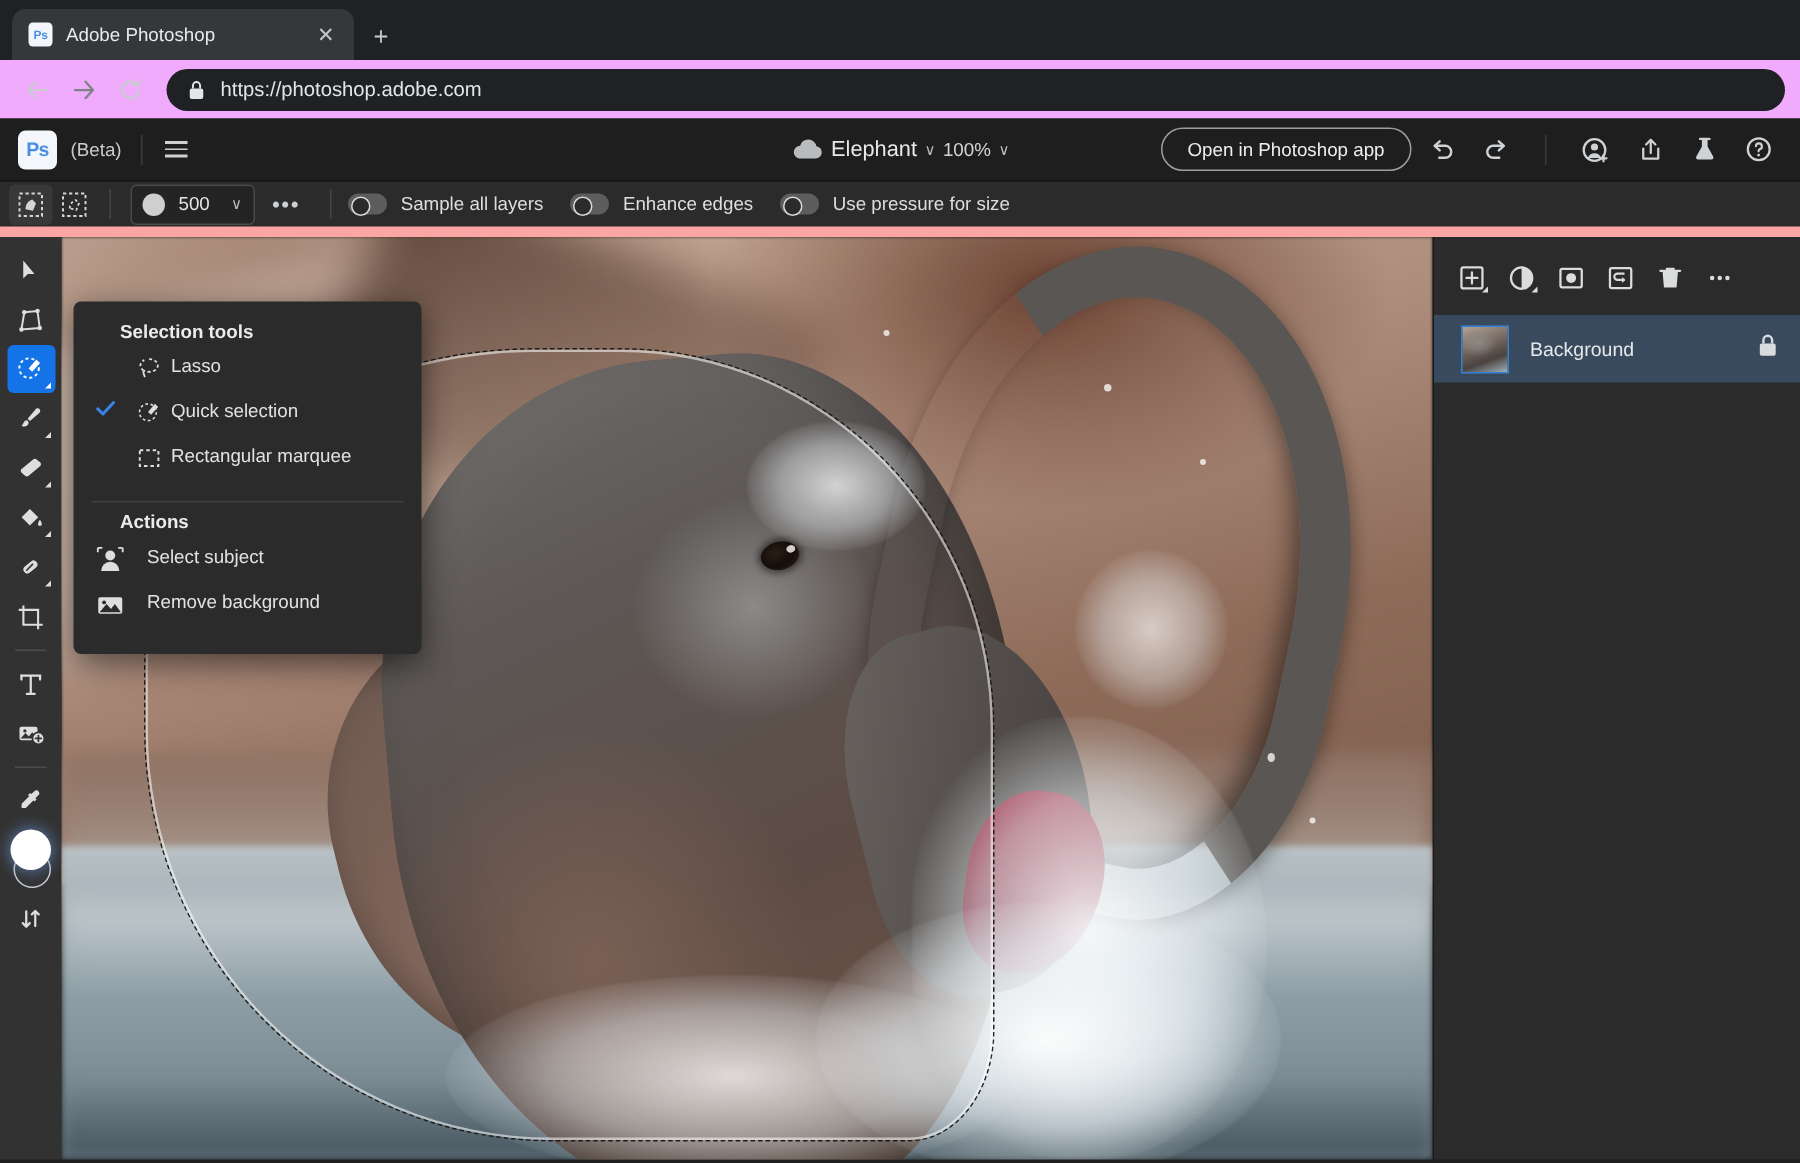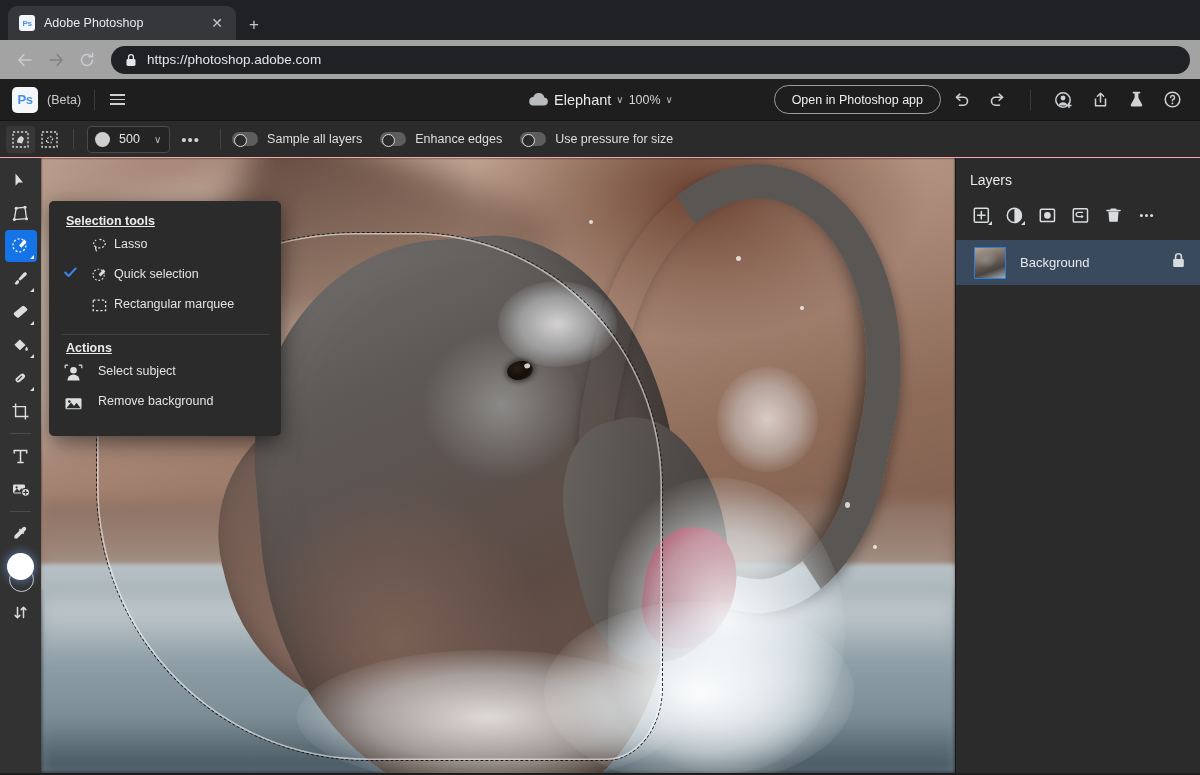--- a/index.html
+++ b/index.html
@@ -30,21 +30,21 @@
   }
   .tab-favicon span { font-size: 8px; font-weight: bold; color: #4a8fe0; letter-spacing: -0.3px; }
   .tab-title {
     flex: 1; color: #e8eaed; font-size: 12.5px;
     white-space: nowrap; overflow: hidden; text-overflow: ellipsis;
   }
   .tab-close { color: #c4c7ca; font-size: 14px; line-height: 1; padding: 2px 3px; cursor: default; }
   .new-tab { color: #c4c7ca; font-size: 17px; padding: 0 13px 7px 13px; line-height: 1; }
 
   .browser-urlbar {
-    height: 39px; background: #a3a3a3;
+    height: 39px; background: #f0abfc;
     display: flex; align-items: center; gap: 1px; padding: 0 10px;
   }
   .nav-btn {
     width: 30px; height: 30px; display: flex; align-items: center;
     justify-content: center; color: #c9ccd0; flex: none;
   }
   .nav-btn.fwd { color: #7e8286; }
   .omnibox {
     flex: 1; height: 28px; background: #202124; border-radius: 14px;
     display: flex; align-items: center; gap: 10px;
@@ -88,21 +88,21 @@
   }
   .icon-btn {
     width: 32px; height: 30px; display: flex; align-items: center;
     justify-content: center; color: #cfd2d5;
   }
 
   
   .options-bar {
     height: 37px; background: #2b2b2b;
     display: flex; align-items: center; padding: 0 10px 0 6px;
-    border-bottom: 1px solid #fca5a5;
+    border-bottom: 7px solid #fca5a5;
   }
   .opt-sep { width: 1px; height: 20px; background: #444; margin: 0 9px; }
   .sq-btn {
     width: 29px; height: 27px; border-radius: 4px;
     display: flex; align-items: center; justify-content: center;
     color: #d3d6d9;
   }
   .sq-btn.on { background: #383838; }
   .brush-box {
     height: 27px; background: #242424; border: 1px solid #4a4a4a;
@@ -276,22 +276,21 @@
 
   
   .ctx-menu {
     position: absolute; left: 8px; top: 43px; width: 232px;
     background: #2b2b2b; border-radius: 5px;
     box-shadow: 0 6px 22px rgba(0,0,0,0.58);
     padding: 10px 0 12px 0; z-index: 40;
   }
   .ctx-title {
     color: #e9ebed; font-size: 12.5px; font-weight: bold;
-    padding: 3px 0 9px 17px;
-    text-decoration: underline;
+    padding: 3px 0 9px 31px;
   }
   .ctx-item {
     display: flex; align-items: flex-start; height: 30px;
     padding-left: 15px; color: #e0e2e4; font-size: 12.5px; gap: 0;
   }
   .ctx-check { width: 20px; flex: none; color: #3b82e8; font-size: 12px; }
   .ctx-ico {
     width: 30px; flex: none; display: flex; align-items: center;
     justify-content: center; color: #dcdee0;
   }
@@ -658,21 +657,20 @@
               <path d="M2.4 14.2 7 8.6l3 3.4 2.6-3.3 4 5.5z" fill="#2b2b2b"></path>
               <circle cx="5.4" cy="7.6" r="1.3" fill="#2b2b2b"></circle>
             </svg>
         </span>
         <span class="ctx-label">Remove background</span>
       </div>
     </div>
   </div>
 
   <div class="layers-panel">
-    <div class="layers-title">Layers</div>
     <div class="layers-tools">
       <div class="lt-btn">
         <svg width="19" height="19" viewBox="0 0 19 19">
             <rect x="2.3" y="2.3" width="14" height="14" rx="1.3" fill="none" stroke="currentColor" stroke-width="1.5"></rect>
             <path d="M9.3 5.6v7.4M5.6 9.3h7.4" stroke="currentColor" stroke-width="1.5" stroke-linecap="round"></path>
           </svg>
         <span class="corner"></span>
       </div>
       <div class="lt-btn">
         <svg width="19" height="19" viewBox="0 0 19 19">

